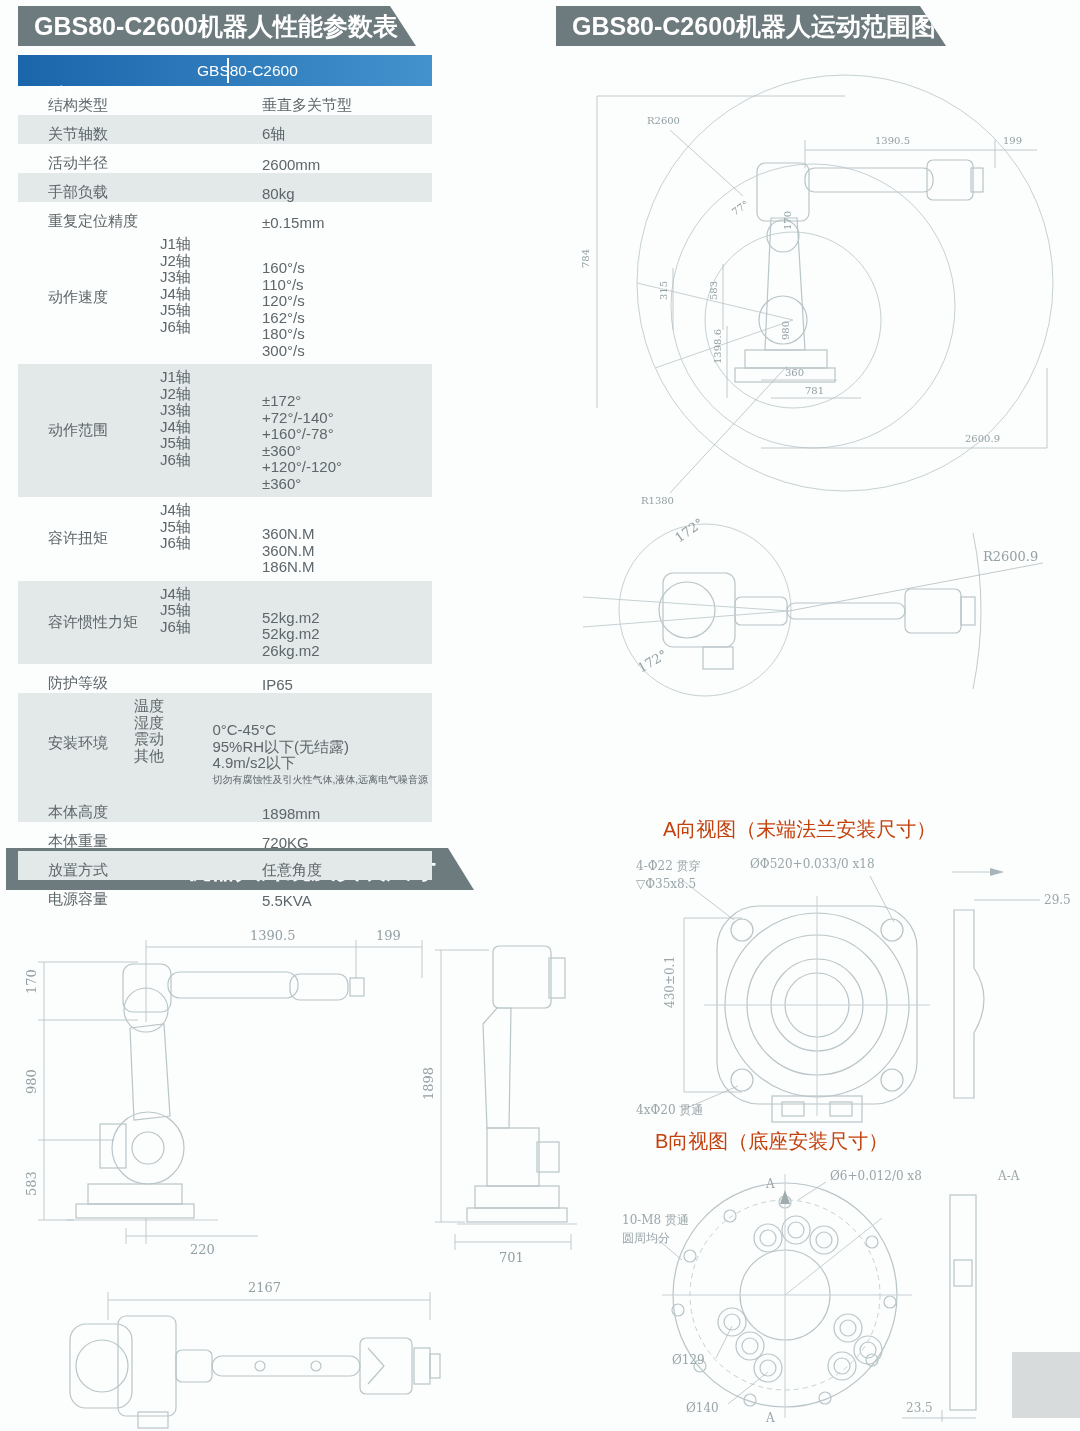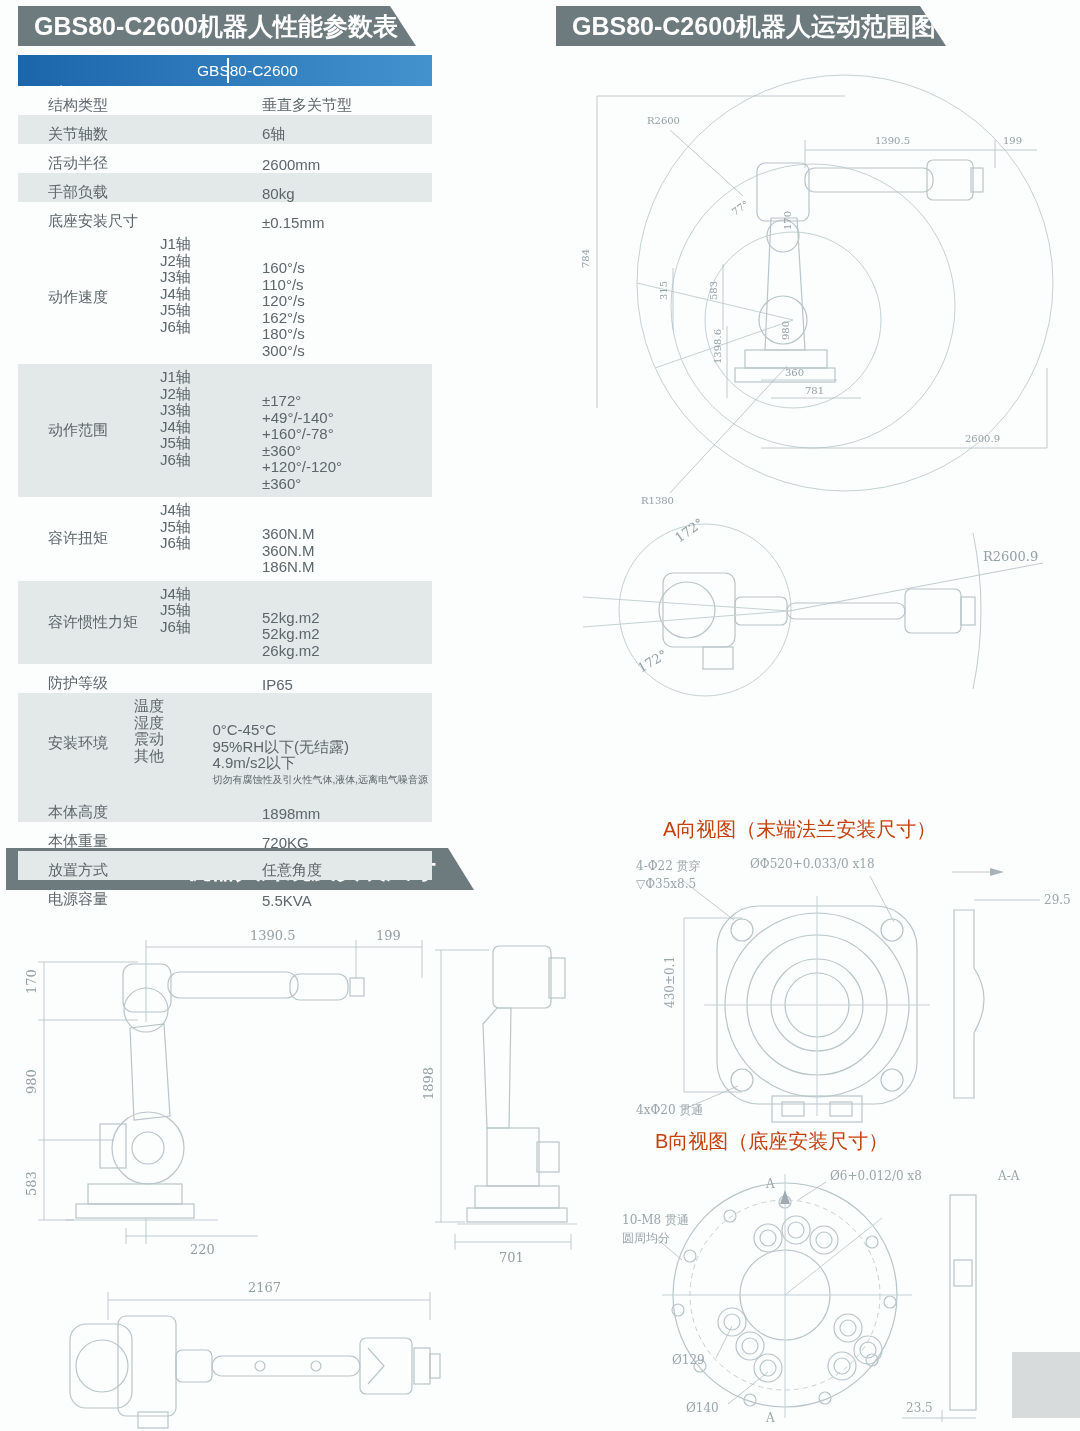--- a/index.html
+++ b/index.html
@@ -80,21 +80,21 @@
           </div>
         </div>
         <div class="trow shade single">
           <div class="c-label">手部负载</div>
           <div class="c-axis"></div>
           <div class="c-value">
             <div>80kg</div>
           </div>
         </div>
         <div class="trow plain single">
-          <div class="c-label">底座安装尺寸</div>
+          <div class="c-label">重复定位精度</div>
           <div class="c-axis"></div>
           <div class="c-value">
             <div>±0.15mm</div>
           </div>
         </div>
         <div class="trow plain multi">
           <div class="c-label">动作速度</div>
           <div class="c-axis">
             <div class="subline">J1轴</div>
             <div class="subline">J2轴</div>
@@ -117,21 +117,21 @@
           <div class="c-axis">
             <div class="subline">J1轴</div>
             <div class="subline">J2轴</div>
             <div class="subline">J3轴</div>
             <div class="subline">J4轴</div>
             <div class="subline">J5轴</div>
             <div class="subline">J6轴</div>
           </div>
           <div class="c-value">
             <div class="subline">±172°</div>
-            <div class="subline">+49°/-140°</div>
+            <div class="subline">+72°/-140°</div>
             <div class="subline">+160°/-78°</div>
             <div class="subline">±360°</div>
             <div class="subline">+120°/-120°</div>
             <div class="subline">±360°</div>
           </div>
         </div>
         <div class="trow plain multi">
           <div class="c-label">容许扭矩</div>
           <div class="c-axis">
             <div class="subline">J4轴</div>

